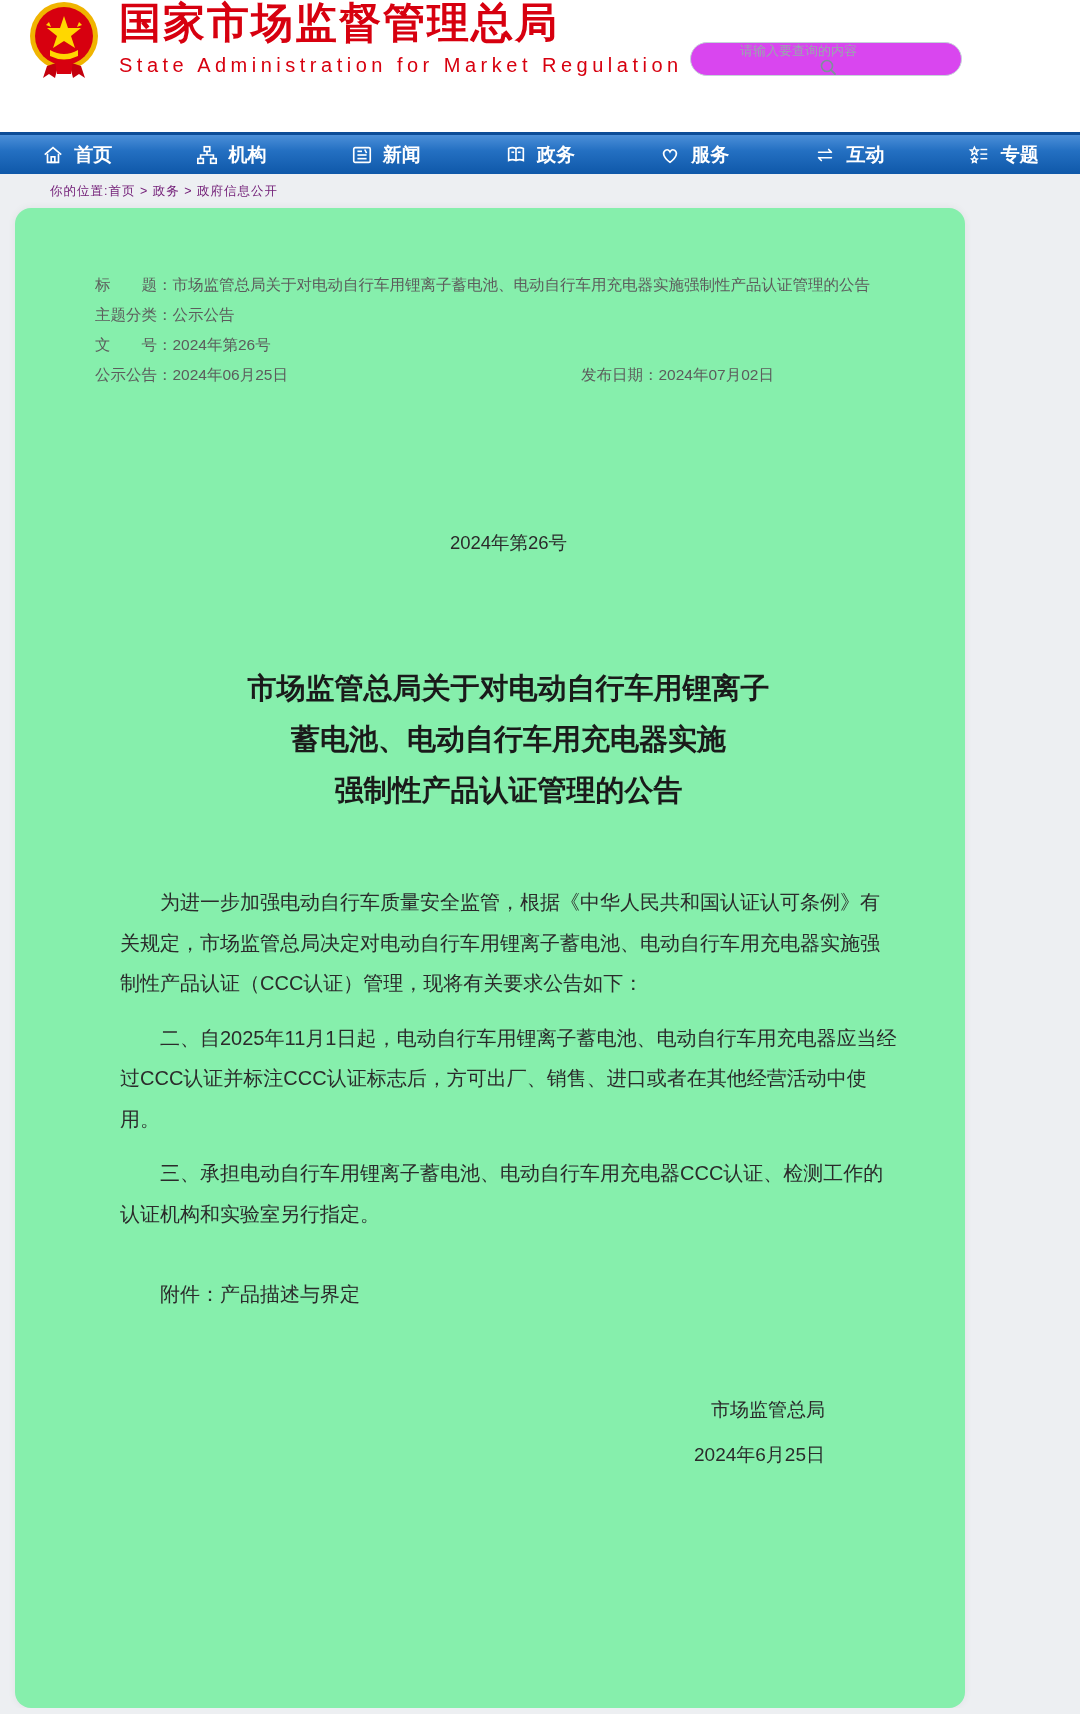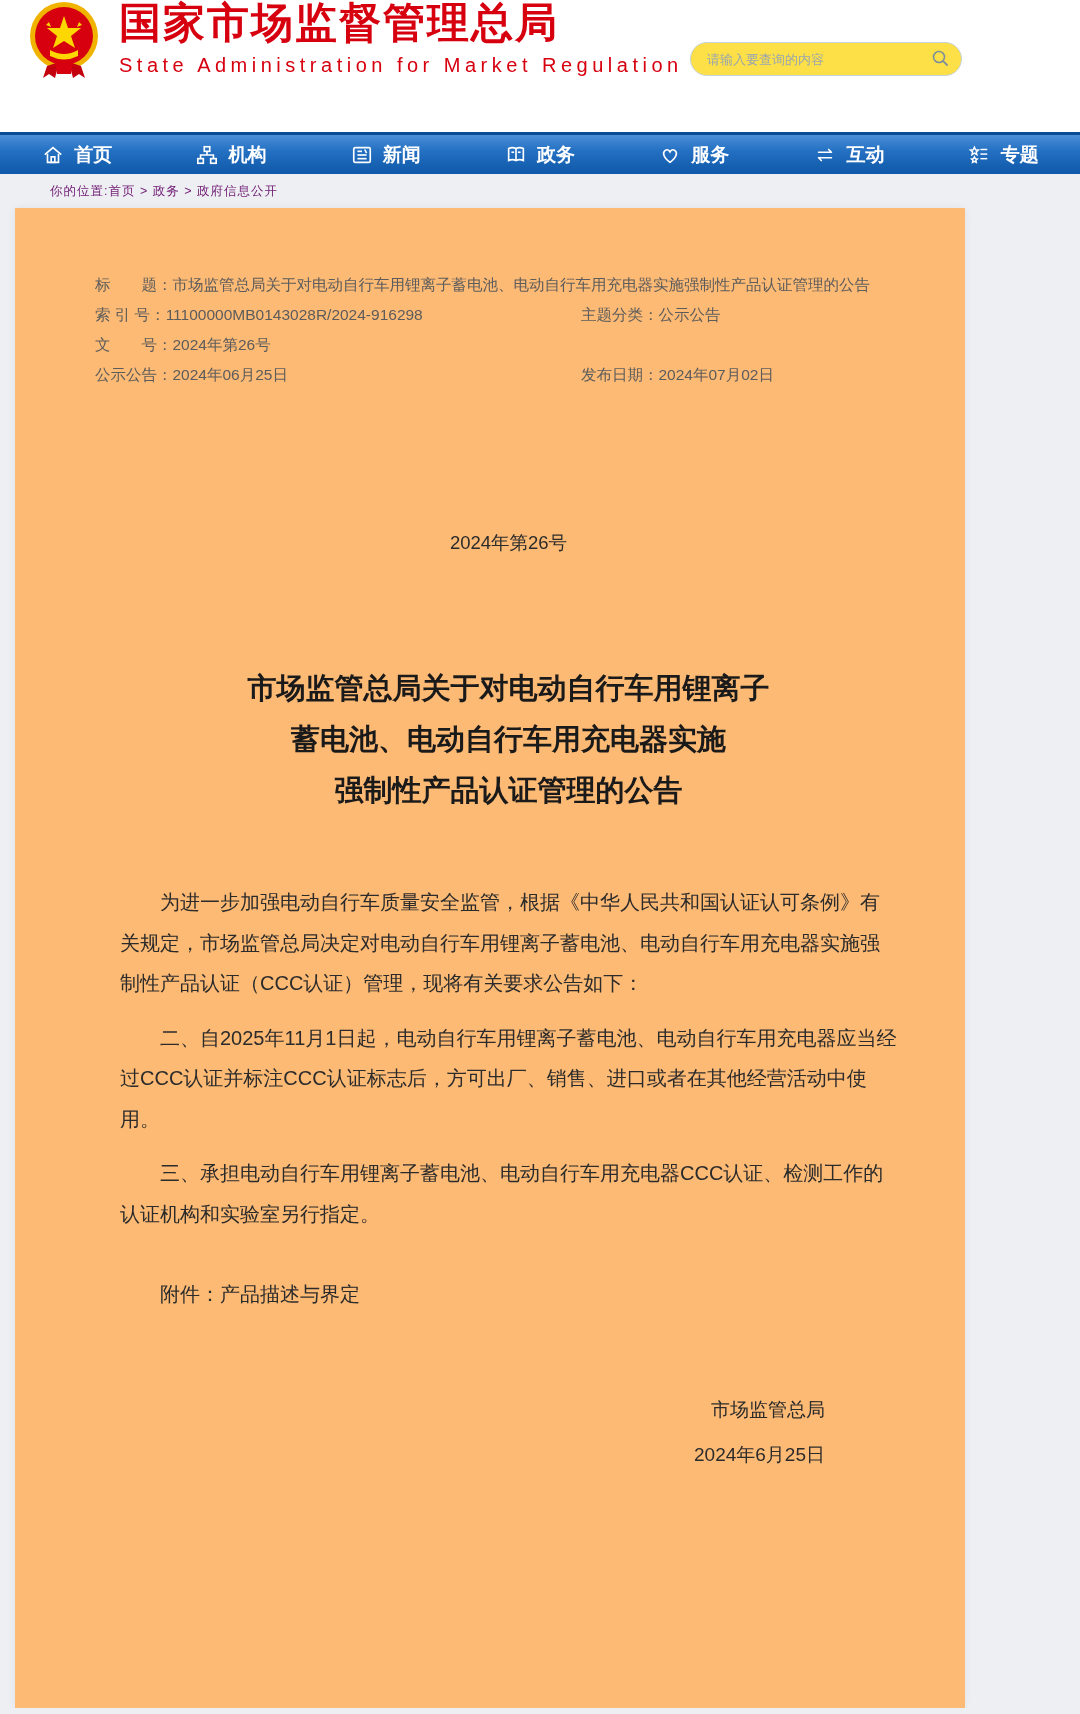--- a/index.html
+++ b/index.html
@@ -36,22 +36,23 @@
   .search-box {
     position:absolute;
     right:118px;
     top:42px;
     width:272px;
     height:34px;
     border:1px solid #c6d3da;
     border-radius:17px;
     display:flex;
     align-items:center;
-    background:#fde047;
+    background:#d946ef;
     padding:0 12px 0 16px;
+    flex-direction:column;
   }
   .search-input {
     border:none; outline:none;
     flex:1;
     font-size:13px;
     color:#333;
     background:transparent;
     font-family:inherit;
   }
   .search-input::placeholder { color:#9aa7ae; }
@@ -84,24 +85,25 @@
     align-items:center;
     padding-left:50px;
     font-size:12.5px;
     color:#701a75;
     letter-spacing:1px;
   }
   
   .content-card {
     width:950px;
     margin-left:15px;
-    background:#fdba74;
+    background:#86efac;
     box-shadow:0 0 8px rgba(0,0,0,0.06);
     padding:62px 0 40px 0;
     min-height:1500px;
+    border-radius:16px;
   }
   
   .meta { padding:0 60px 0 80px; font-size:15.5px; color:#5c5c5c; }
   .meta-row { display:flex; line-height:30px; }
   .meta-cell { display:flex; }
   .meta-cell.left { width:60%; }
   .meta-cell.right { width:40%; }
   .meta-label { white-space:pre; flex:0 0 auto; }
   .meta-value { color:#5c5c5c; }
   
@@ -255,24 +257,20 @@
 <main class="content-card">
 
   <section class="meta">
     <div class="meta-row">
       <div class="meta-cell" style="width:100%">
         <span class="meta-label">标　　题：</span>
         <span class="meta-value">市场监管总局关于对电动自行车用锂离子蓄电池、电动自行车用充电器实施强制性产品认证管理的公告</span>
       </div>
     </div>
     <div class="meta-row">
-      <div class="meta-cell left">
-        <span class="meta-label">索 引 号：</span>
-        <span class="meta-value">11100000MB0143028R/2024-916298</span>
-      </div>
       <div class="meta-cell right">
         <span class="meta-label">主题分类：</span>
         <span class="meta-value">公示公告</span>
       </div>
     </div>
     <div class="meta-row">
       <div class="meta-cell left">
         <span class="meta-label">文　　号：</span>
         <span class="meta-value">2024年第26号</span>
       </div>

